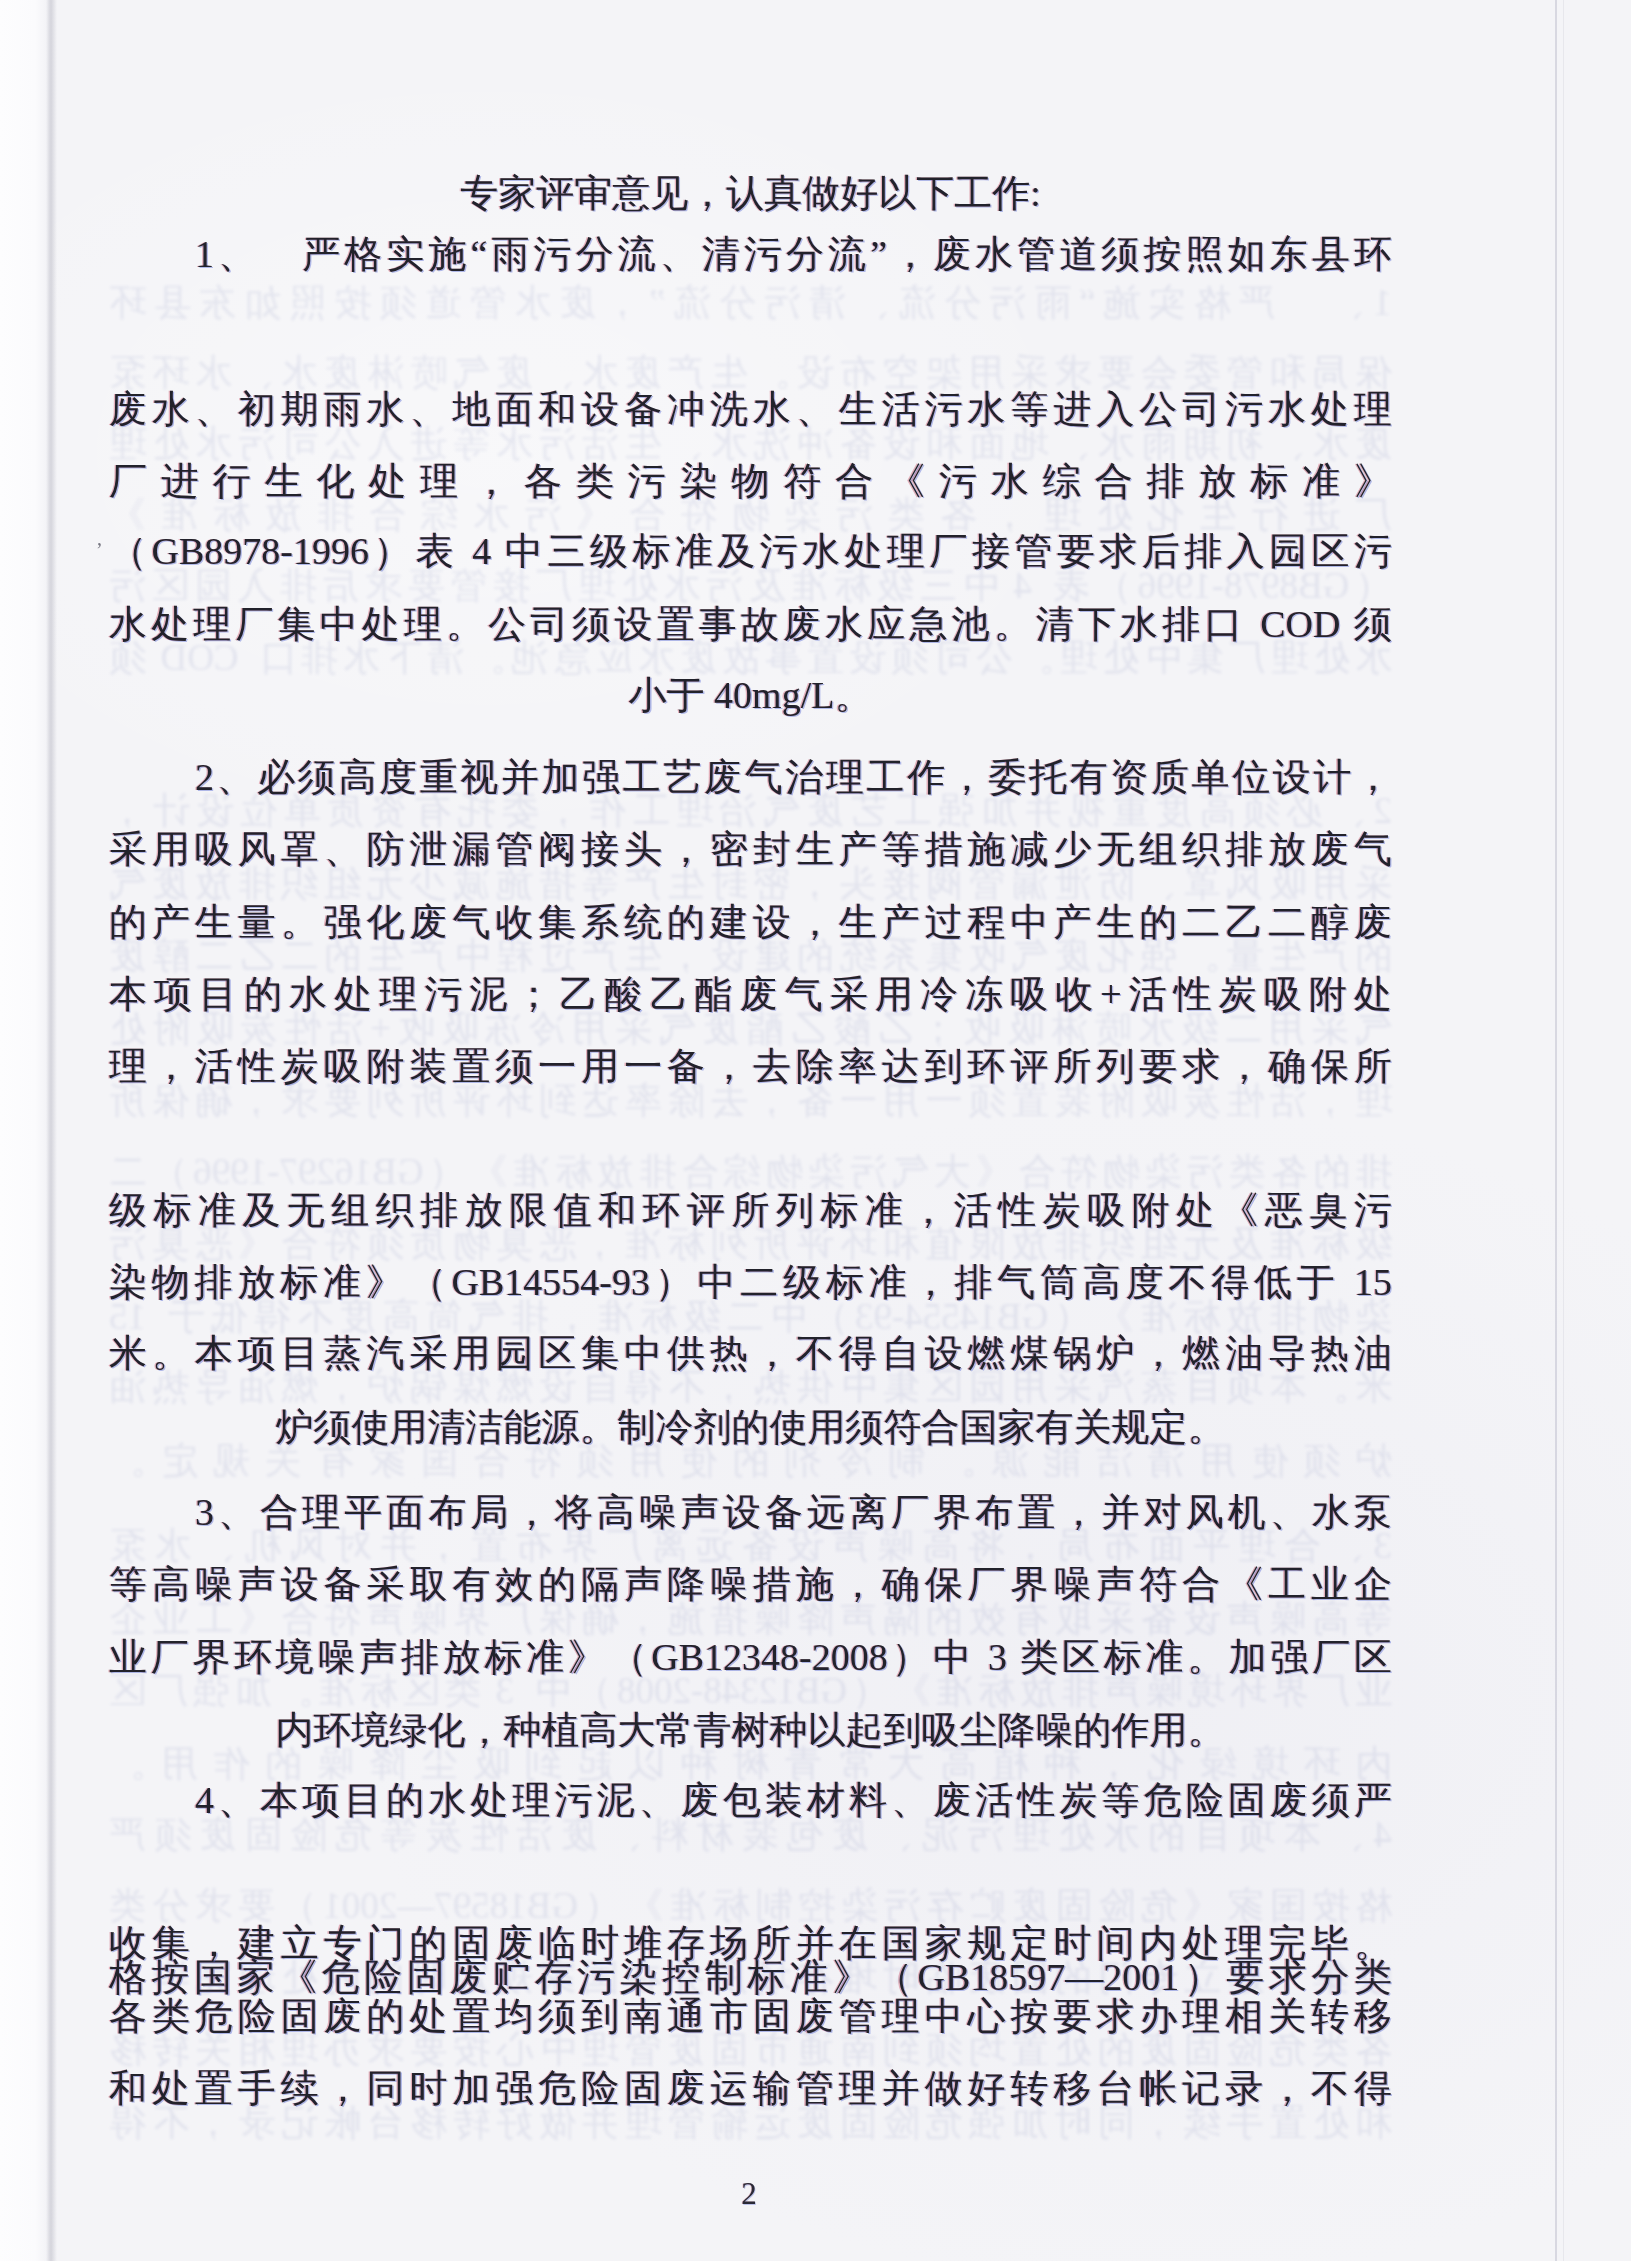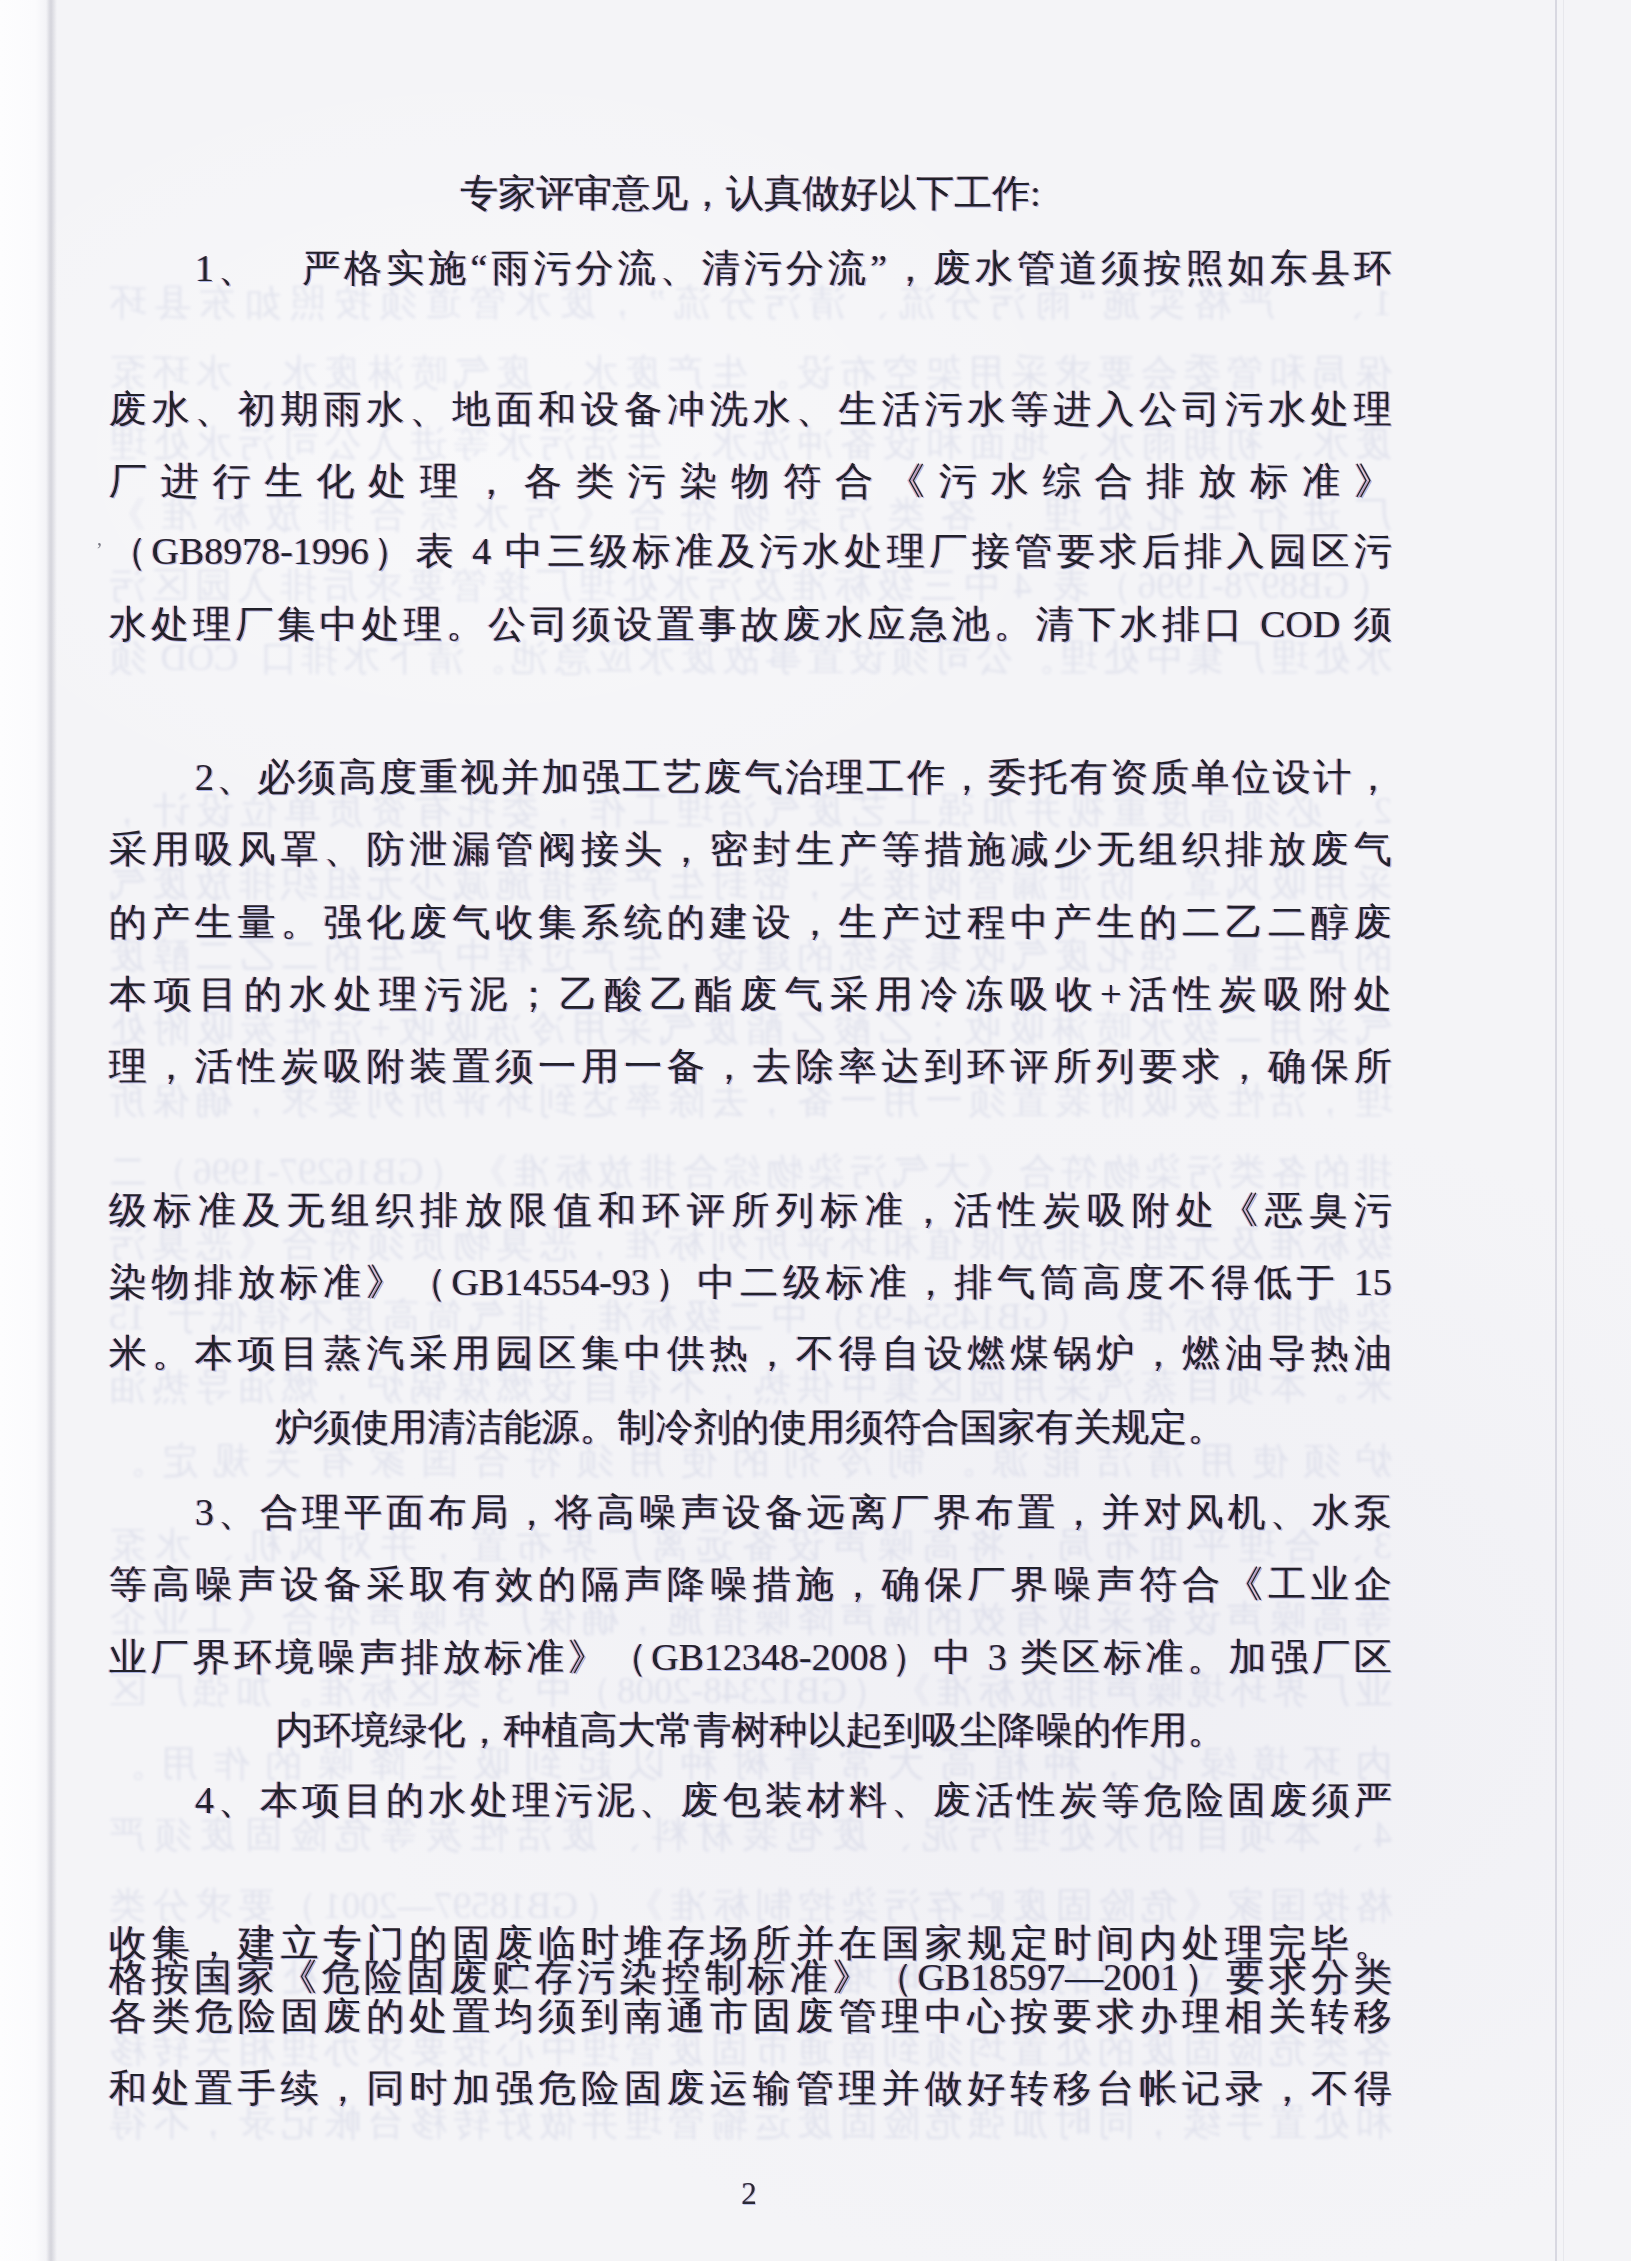--- a/index.html
+++ b/index.html
@@ -89,30 +89,31 @@
 
 <div class="page">
   <div class="left-strip"></div>
   <div class="fold-line"></div>
   <div class="edge-line-right"></div>
   <div class="edge-line-right-2"></div>
 
   <div id="text-layer">
       <div class="line left" style="top: 172px;">专家评审意见，认真做好以下工作:</div>
       <div class="ghost" style="top: 283px;">1、　严格实施“雨污分流、清污分流”，废水管道须按照如东县环</div>
-      <div class="line fill indent" style="top: 247px;">1、　严格实施“雨污分流、清污分流”，废水管道须按照如东县环</div>
+      <div class="line fill indent" style="top: 233px;">1、　严格实施“雨污分流、清污分流”，废水管道须按照如东县环</div>
       <div class="ghost" style="top: 353px;">保局和管委会要求采用架空布设。生产废水、废气喷淋废水、水环泵</div>
       <div class="ghost" style="top: 424px;">废水、初期雨水、地面和设备冲洗水、生活污水等进入公司污水处理</div>
       <div class="line fill" style="top: 388px;">废水、初期雨水、地面和设备冲洗水、生活污水等进入公司污水处理</div>
       <div class="ghost" style="top: 495px;">厂进行生化处理，各类污染物符合《污水综合排放标准》</div>
       <div class="line fill" style="top: 460px;">厂进行生化处理，各类污染物符合《污水综合排放标准》</div>
       <div class="ghost" style="top: 566px;">（GB8978-1996）表 4 中三级标准及污水处理厂接管要求后排入园区污</div>
       <div class="line fill" style="top: 530px;">（GB8978-1996）表 4 中三级标准及污水处理厂接管要求后排入园区污</div>
       <div class="ghost" style="top: 638px;">水处理厂集中处理。公司须设置事故废水应急池。清下水排口 COD 须</div>
       <div class="line fill" style="top: 603px;">水处理厂集中处理。公司须设置事故废水应急池。清下水排口 COD 须</div>
+      <div class="line left" style="top: 674px;">小于 40mg/L。</div>
       <div class="ghost" style="top: 791px;">2、必须高度重视并加强工艺废气治理工作，委托有资质单位设计，</div>
       <div class="line fill indent" style="top: 756px;">2、必须高度重视并加强工艺废气治理工作，委托有资质单位设计，</div>
       <div class="ghost" style="top: 864px;">采用吸风罩、防泄漏管阀接头，密封生产等措施减少无组织排放废气</div>
       <div class="line fill" style="top: 828px;">采用吸风罩、防泄漏管阀接头，密封生产等措施减少无组织排放废气</div>
       <div class="ghost" style="top: 936px;">的产生量。强化废气收集系统的建设，生产过程中产生的二乙二醇废</div>
       <div class="line fill" style="top: 901px;">的产生量。强化废气收集系统的建设，生产过程中产生的二乙二醇废</div>
       <div class="ghost" style="top: 1009px;">气采用二级水喷淋吸收；乙酸乙酯废气采用冷冻吸收+活性炭吸附处</div>
       <div class="line fill" style="top: 973px;">本项目的水处理污泥；乙酸乙酯废气采用冷冻吸收+活性炭吸附处</div>
       <div class="ghost" style="top: 1081px;">理，活性炭吸附装置须一用一备，去除率达到环评所列要求，确保所</div>
       <div class="line fill" style="top: 1045px;">理，活性炭吸附装置须一用一备，去除率达到环评所列要求，确保所</div>

